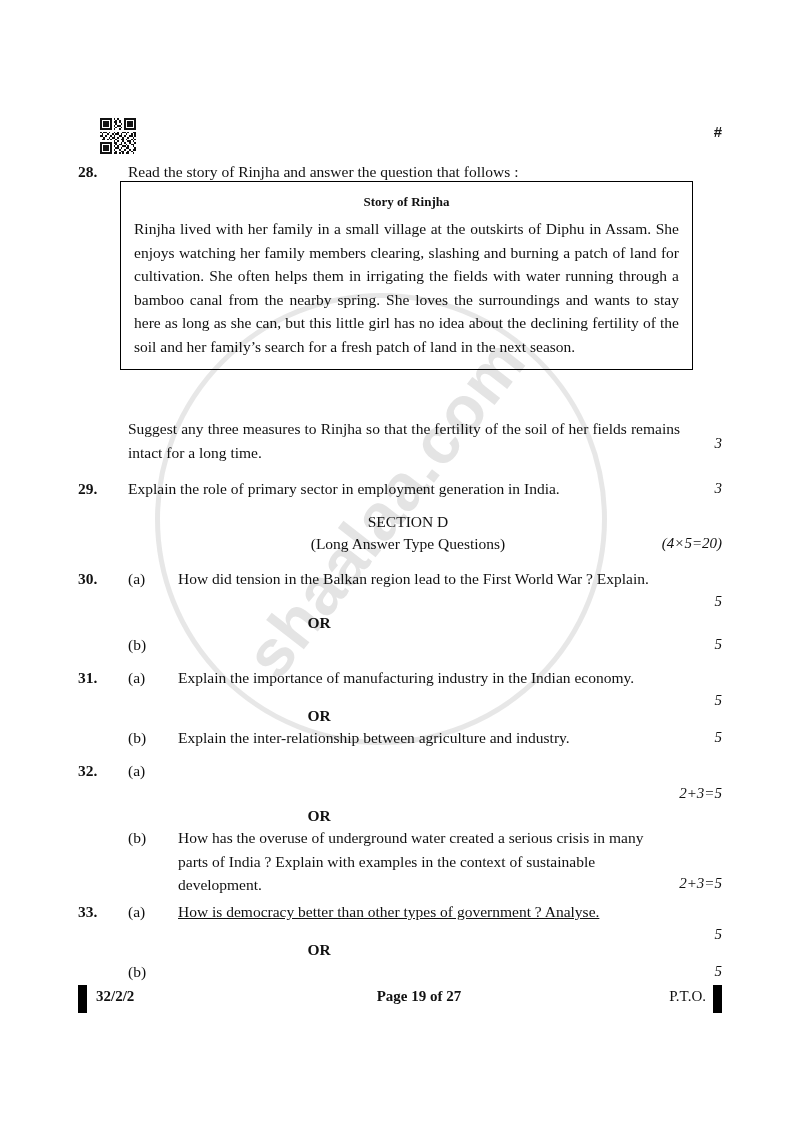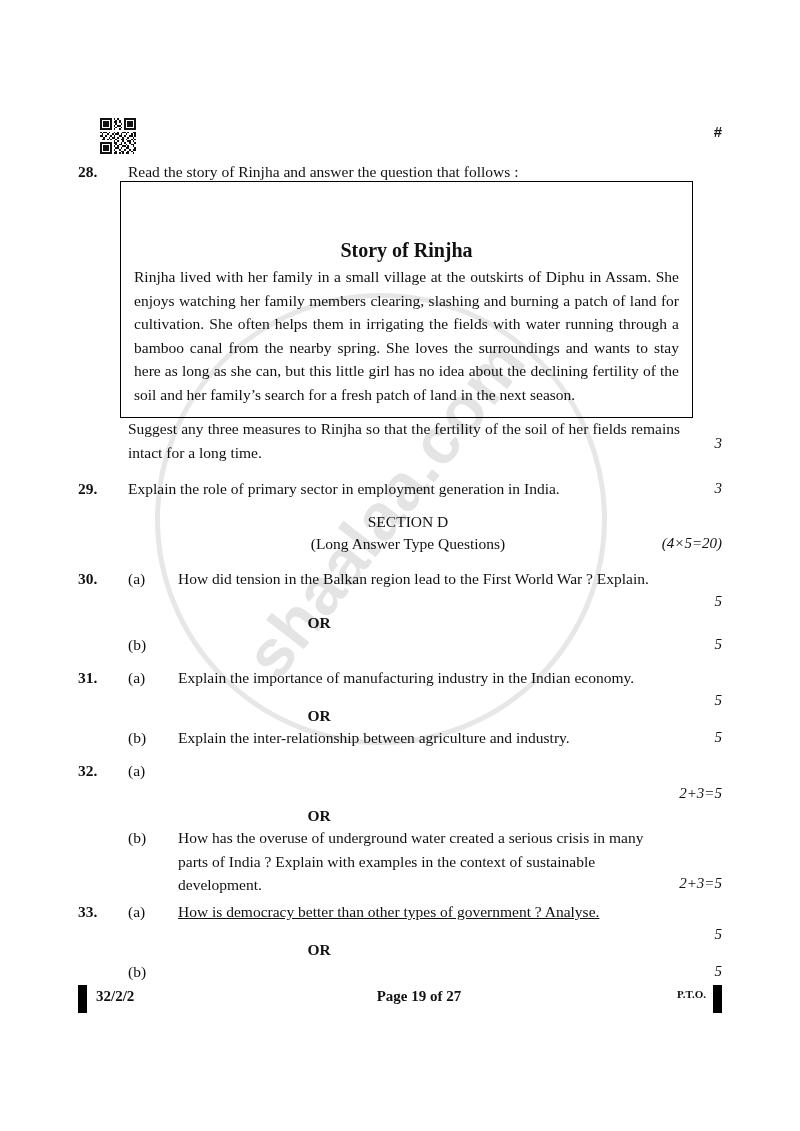--- a/index.html
+++ b/index.html
@@ -120,24 +120,23 @@
     position: absolute;
     left: 120px; top: 181px;
     width: 573px;
     box-sizing: border-box;
     border: 1.6px solid #000;
     padding: 9px 13px 10px 13px;
   }
   #story-title {
     text-align: center;
     font-weight: 700;
-    font-size: 20px;
+    font-size: 13px;
     line-height: 22px;
     margin-bottom: 4px;
-    margin-top: 48px;
   }
   #story-body {
     font-size: 15.5px;
     line-height: 23.6px;
     text-align: justify;
     text-justify: inter-word;
     hyphens: none;
   }
 
   
@@ -187,22 +186,22 @@
     position: absolute;
     left: 0; right: 0; top: 3px;
     text-align: center;
     font-weight: 700;
     font-size: 15px;
     padding-left: 38px;
   }
   #footer .pto {
     position: absolute;
     right: 16px; top: 3px;
-    font-weight: 700;
-    font-size: 11px;
+    font-weight: 400;
+    font-size: 15px;
   }
 </style>
 </head>
 <body>
 
 <div id="page">
 
   <div id="watermark">
     <div class="wm-circle"></div>
     <div class="wm-text">shaalaa.com</div>

